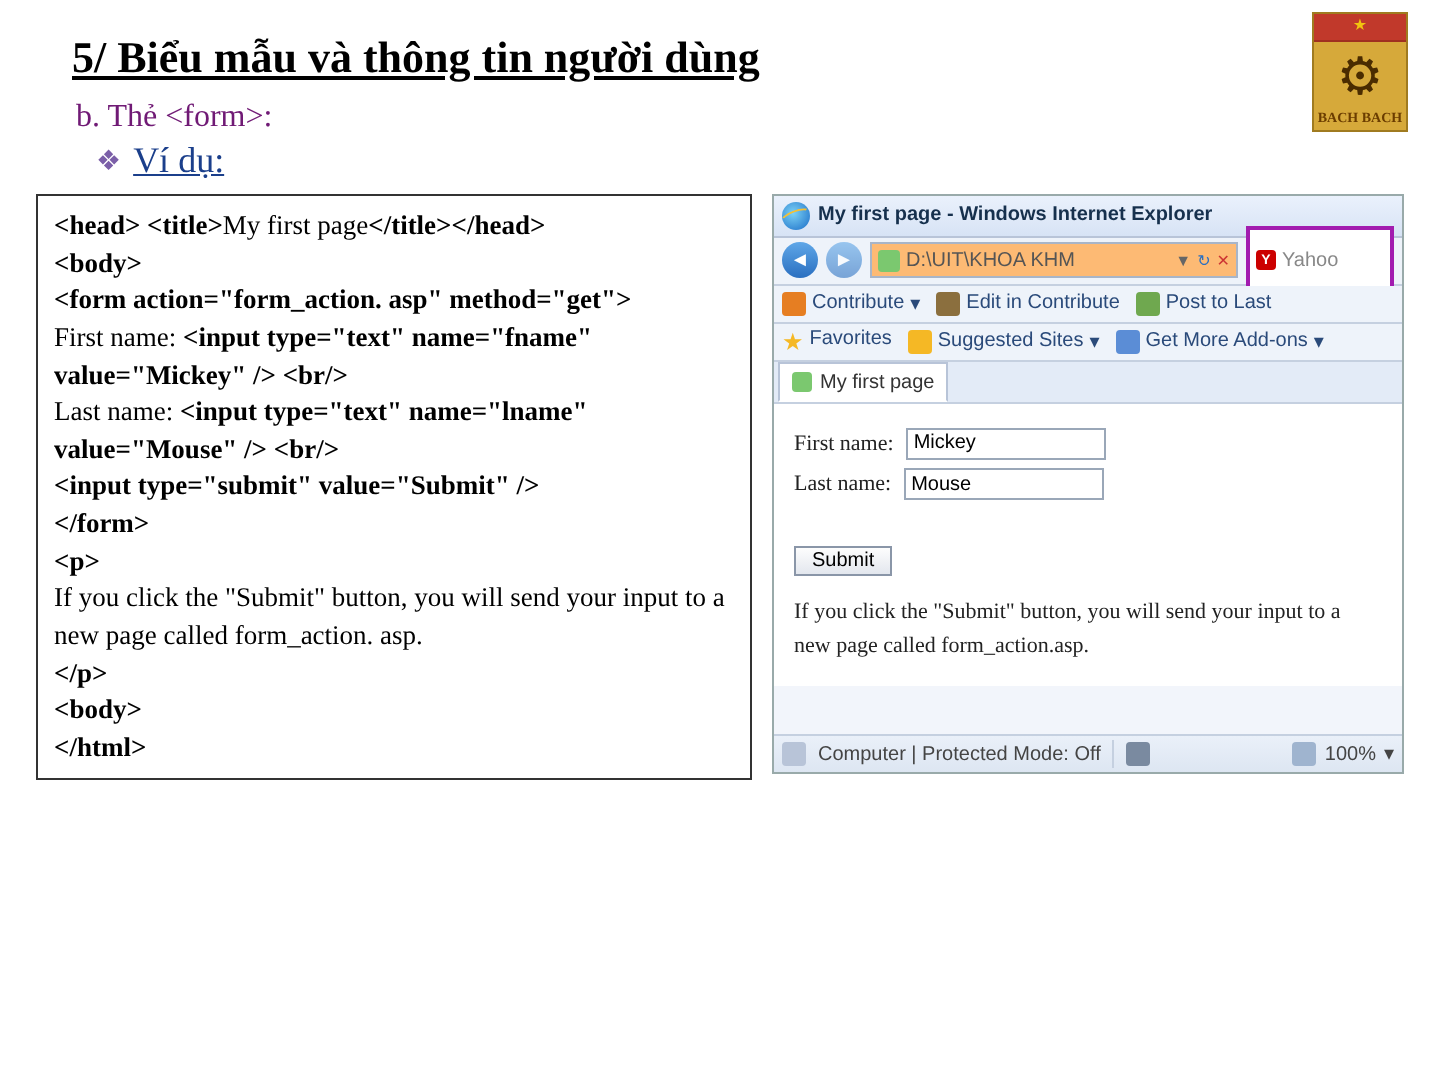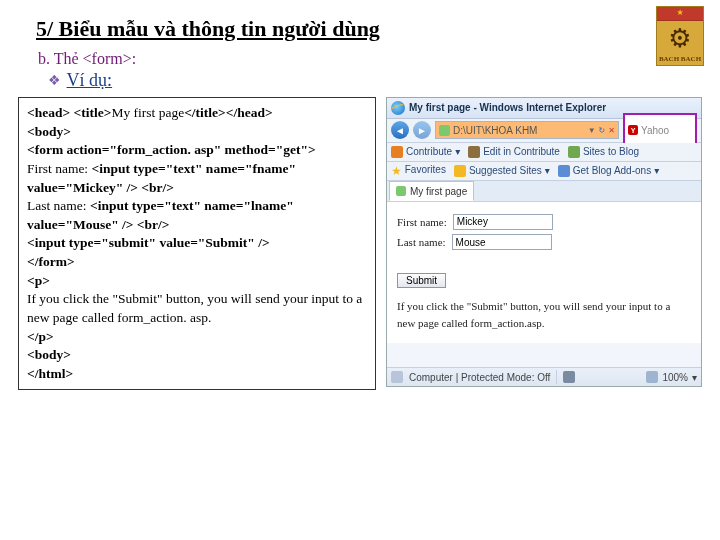--- a/index.html
+++ b/index.html
@@ -108,30 +108,30 @@
         </div>
       </div>
       <div class="bw-toolbar">
         <div class="tb-item"><div class="ico-sm" style="background:#e67e22"></div><span>Contribute</span> ▾</div>
         <div class="tb-item">
             <div class="ico-sm" style="background:#8b6f3e"></div>
             <span>Edit in Contribute</span>
           </div>
         <div class="tb-item">
             <div class="ico-sm" style="background:#6fa84f"></div>
-            <span>Sites to Blog</span>
+            <span>Post to Last</span>
           </div>
       </div>
       <div class="bw-toolbar">
         <div class="tb-item">
             <span class="ico-star">★</span>
             <span>Favorites</span>
           </div>
         <div class="tb-item"><div class="ico-sm ico-fav2"></div><span>Suggested Sites</span> ▾</div>
-        <div class="tb-item"><div class="ico-sm" style="background:#5b8dd6"></div><span>Get Blog Add-ons</span> ▾</div>
+        <div class="tb-item"><div class="ico-sm" style="background:#5b8dd6"></div><span>Get More Add-ons</span> ▾</div>
       </div>
       <div class="bw-tab">
         <div class="tab-active">
           <div class="page-ico" style="width:10px;height:10px"></div>
           <span>My first page</span>
         </div>
       </div>
       <div class="bw-body">
         <div class="form-row">
           <span>First name:</span>

